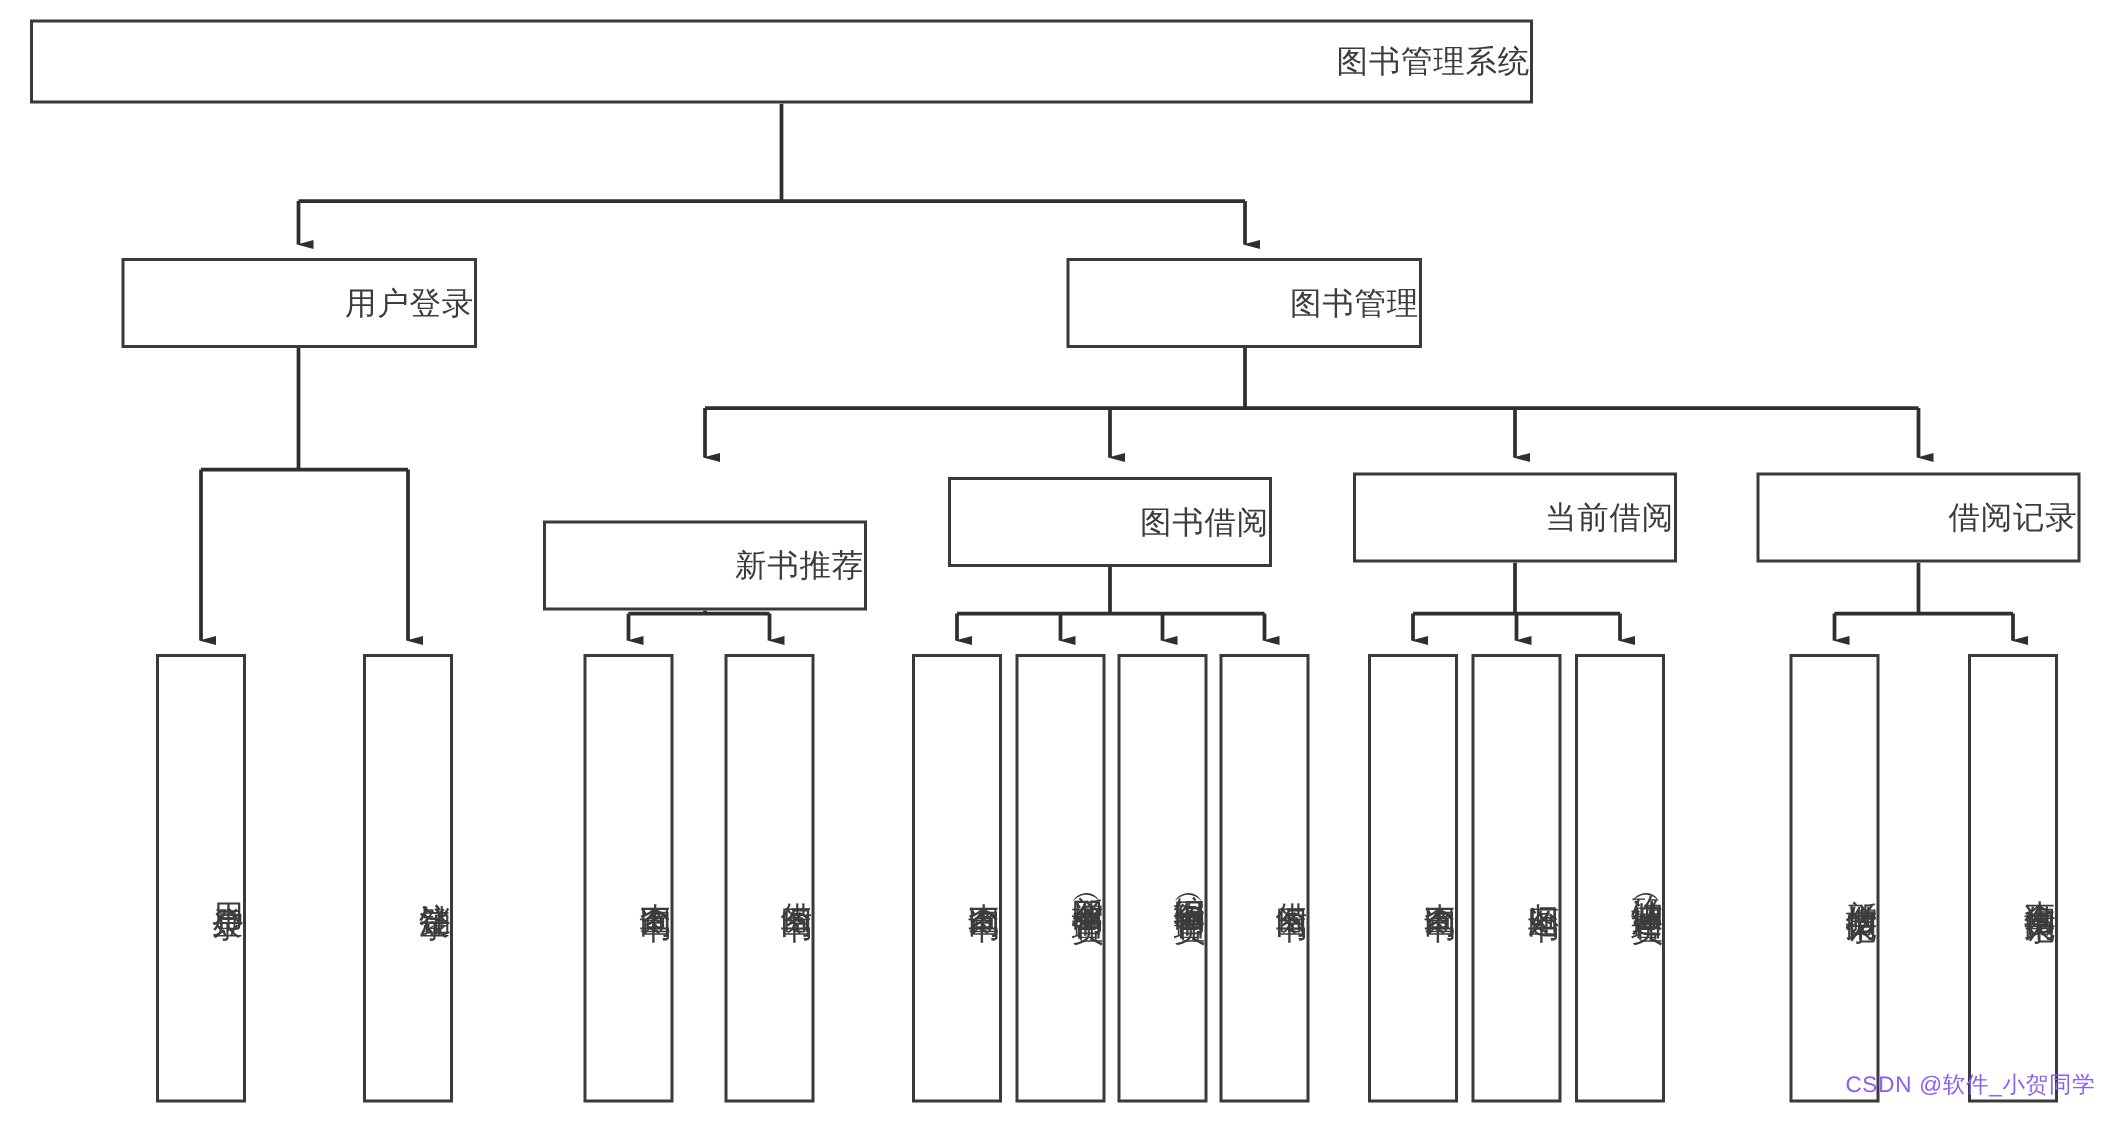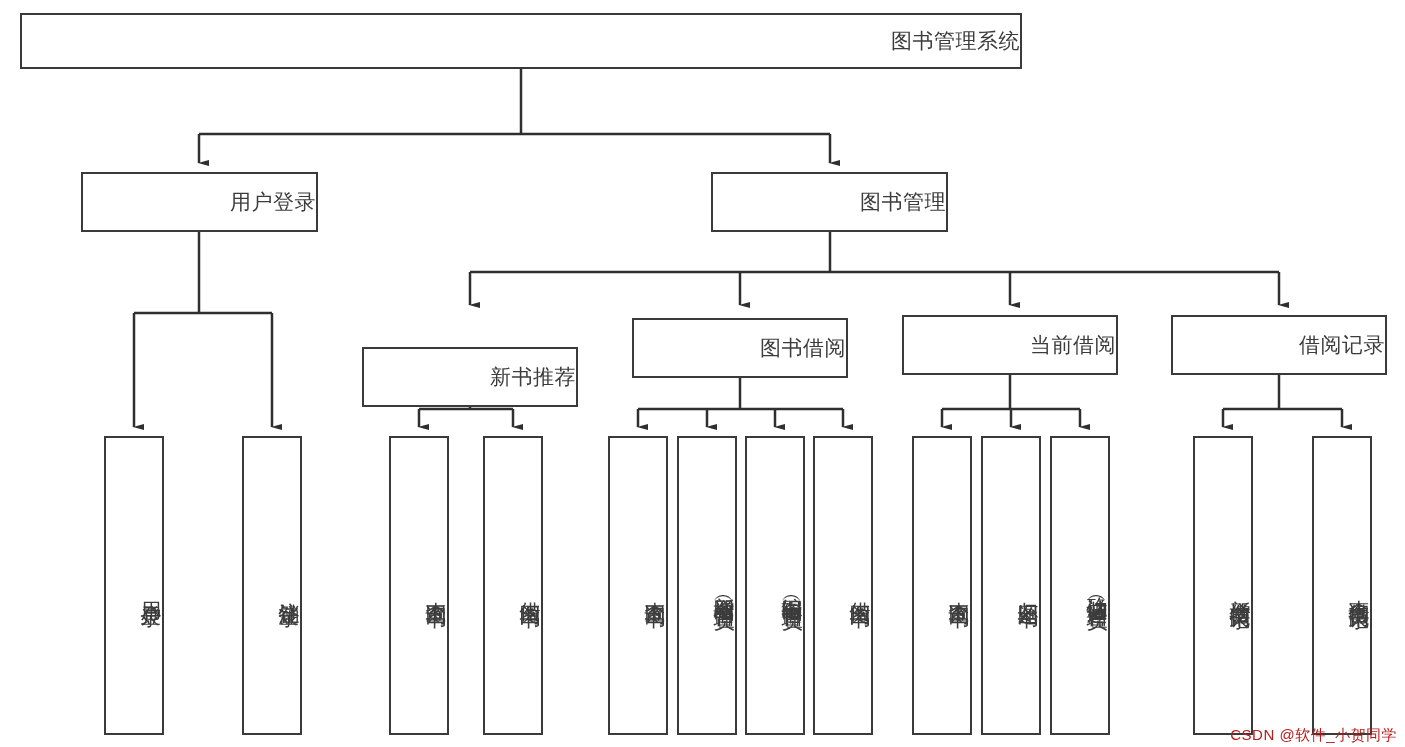--- a/index.html
+++ b/index.html
@@ -50,23 +50,23 @@
     line-height: 1.05;
   }
   .node.vert .vtext {
     writing-mode: vertical-rl;
     text-orientation: upright;
     display: block;
   }
   #watermark {
     position: absolute;
     right: 8px;
-    bottom: 2px;
+    bottom: 14px;
     font-size: 15px;
-    color: #b91c1c;
+    color: #8b5cf6;
     letter-spacing: 0.5px;
     white-space: nowrap;
   }
 </style>
 </head>
 <body>
 
 <div id="canvas">
 
   <svg class="edges" viewBox="0 0 1405 747">

